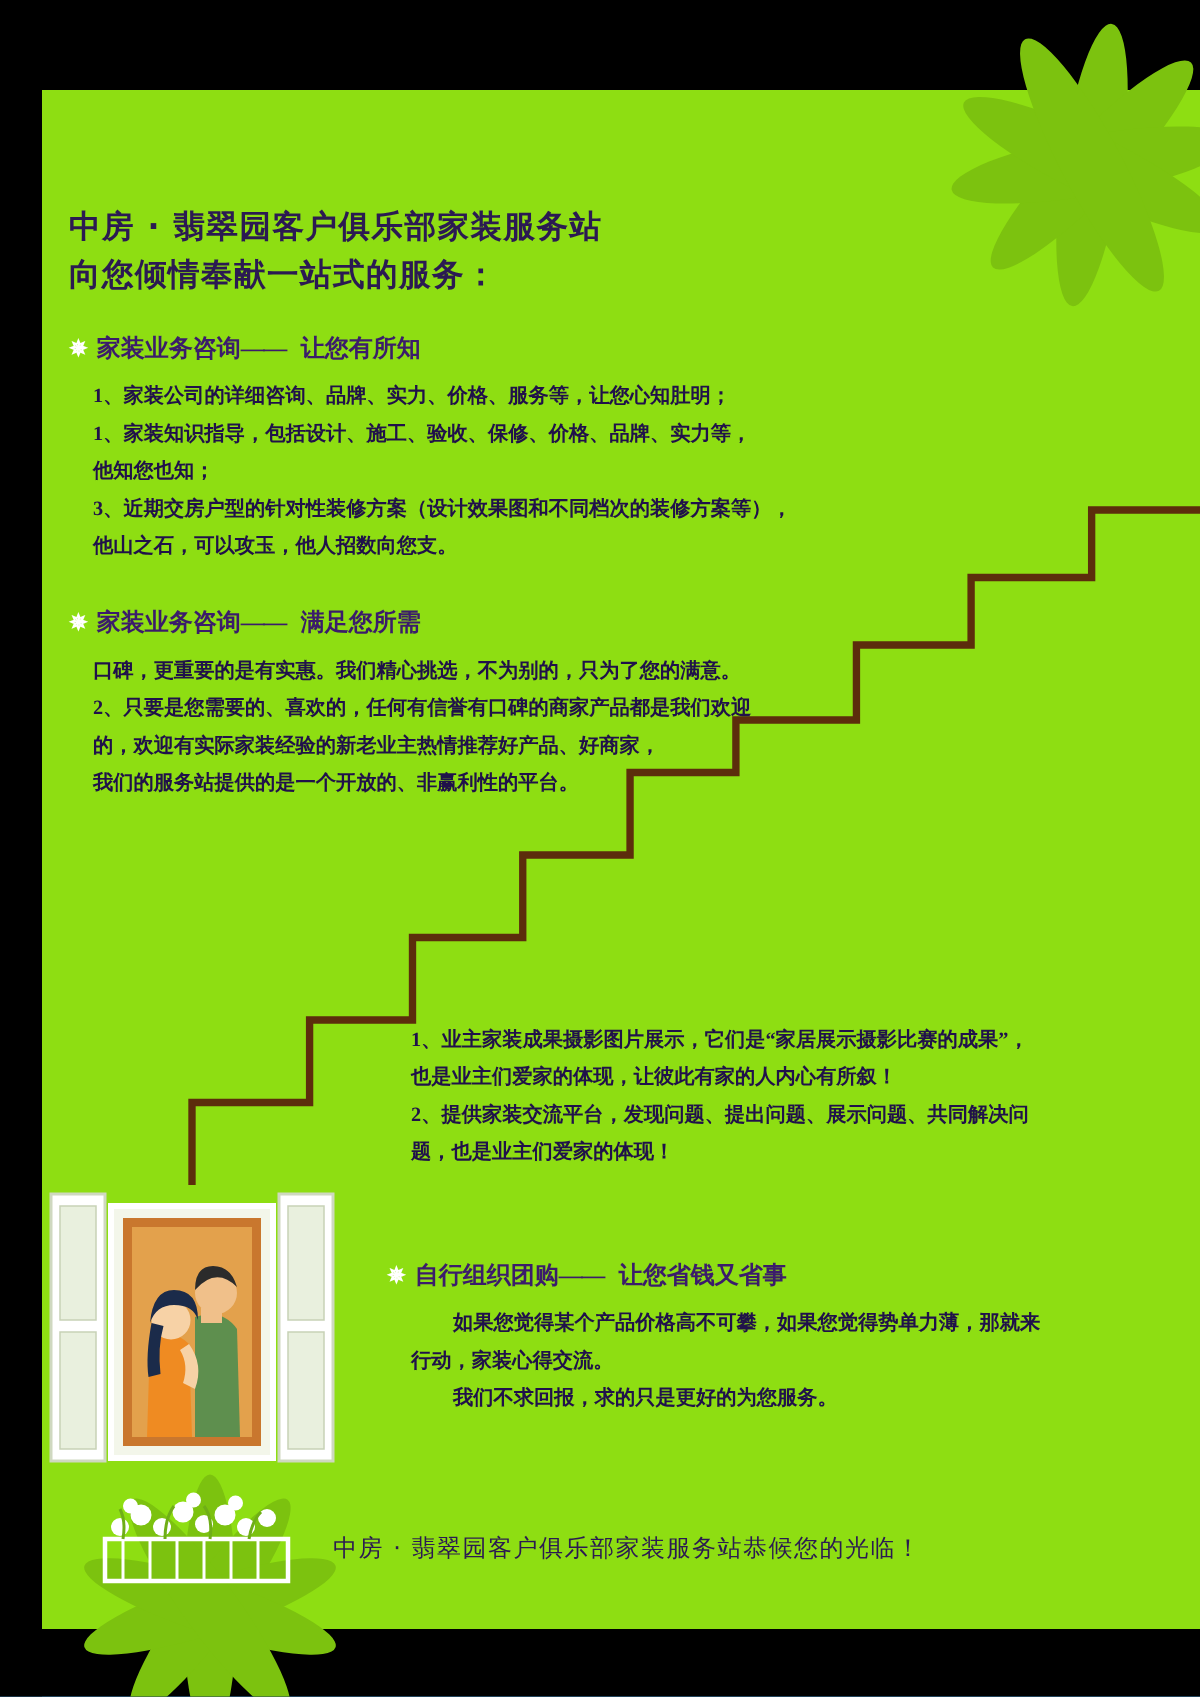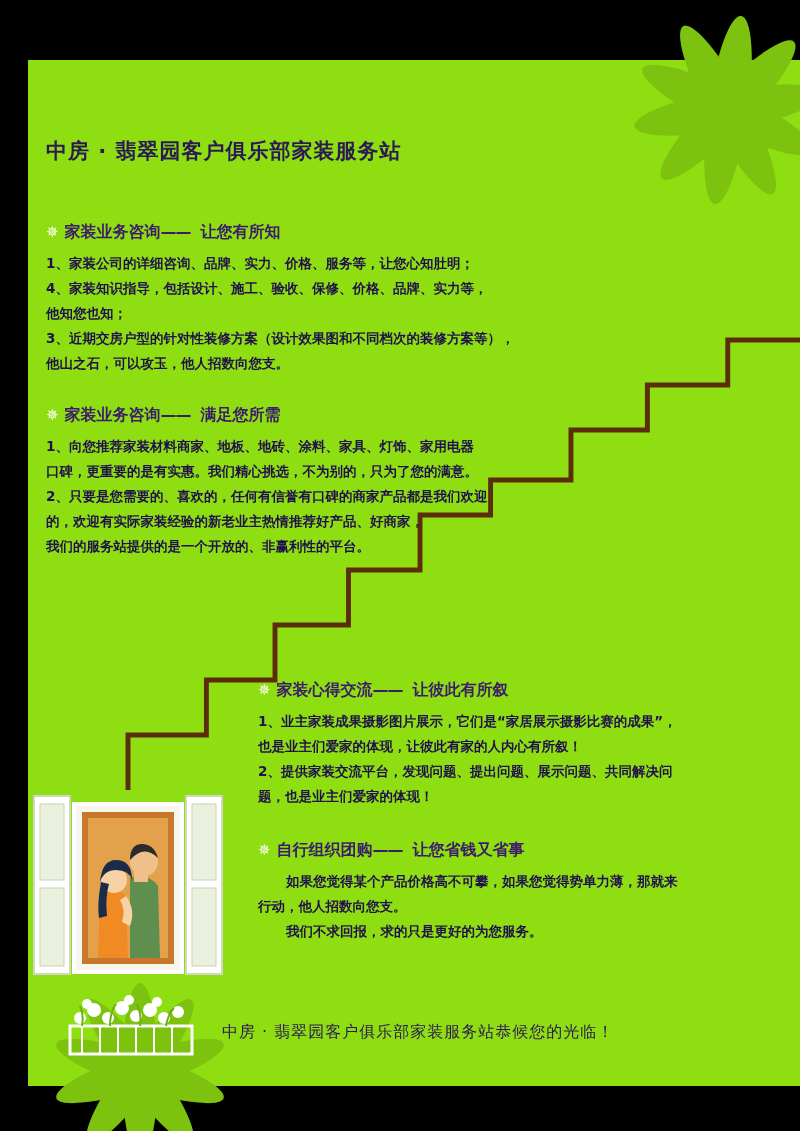--- a/index.html
+++ b/index.html
@@ -110,20 +110,21 @@
     font-weight: bold;
     color: #2b1a52;
     letter-spacing: 1px;
     line-height: 32px;
     white-space: nowrap;
   }
 
   .section {
     position: absolute;
     color: #1f1145;
+    font-family: Liberation Serif, serif;
   }
   .sec-head {
     font-size: 16px;
     font-weight: bold;
     color: #3b1c6b;
     margin-bottom: 8px;
     white-space: nowrap;
   }
   .sec-head .star {
     color: #ffffff;
@@ -137,21 +138,21 @@
   .sec-head .sub {
     margin-left: 10px;
     color: #3b1c6b;
   }
   .para {
     font-size: 13.5px;
     line-height: 25px;
     color: #20114a;
     font-weight: bold;
   }
-  .para div { white-space: nowrap; }
+  .para div { white-space: nowrap; margin-left: 16px; }
 
   .sec1 { left: 46px; top: 222px; width: 640px; }
   .sec2 { left: 46px; top: 405px; width: 640px; }
   .sec3 { left: 258px; top: 680px; width: 540px; }
   .sec4 { left: 258px; top: 840px; width: 540px; }
   .sec4 .para div { text-indent: 0; }
   .indent { padding-left: 28px; }
 
   .footer-line {
     position: absolute;
@@ -262,67 +263,64 @@
         <path d="M110 244 q2 -14 -4 -22"></path>
         <path d="M136 244 q2 -12 8 -18"></path>
       </g>
     </g>
   </svg>
 
   <div class="content">
 
     <div class="title-block">
       <div class="title-line">中房 · 翡翠园客户俱乐部家装服务站</div>
+      <div class="title-line">向您倾情奉献一站式的服务：</div>
     </div>
 
     <div class="section sec1">
       <div class="sec-head">
         <span class="star">✵</span><span>家装业务咨询</span><span class="dash">——</span><span class="sub">让您有所知</span>
       </div>
       <div class="para">
         <div>1、家装公司的详细咨询、品牌、实力、价格、服务等，让您心知肚明；</div>
-        <div>4、家装知识指导，包括设计、施工、验收、保修、价格、品牌、实力等，</div>
+        <div>1、家装知识指导，包括设计、施工、验收、保修、价格、品牌、实力等，</div>
         <div>他知您也知；</div>
         <div>3、近期交房户型的针对性装修方案（设计效果图和不同档次的装修方案等），</div>
         <div>他山之石，可以攻玉，他人招数向您支。</div>
       </div>
     </div>
 
     <div class="section sec2">
       <div class="sec-head">
         <span class="star">✵</span><span>家装业务咨询</span><span class="dash">——</span><span class="sub">满足您所需</span>
       </div>
       <div class="para">
-        <div>1、向您推荐家装材料商家、地板、地砖、涂料、家具、灯饰、家用电器</div>
         <div>口碑，更重要的是有实惠。我们精心挑选，不为别的，只为了您的满意。</div>
         <div>2、只要是您需要的、喜欢的，任何有信誉有口碑的商家产品都是我们欢迎</div>
         <div>的，欢迎有实际家装经验的新老业主热情推荐好产品、好商家，</div>
         <div>我们的服务站提供的是一个开放的、非赢利性的平台。</div>
       </div>
     </div>
 
     <div class="section sec3">
-      <div class="sec-head">
-        <span class="star">✵</span><span>家装心得交流</span><span class="dash">——</span><span class="sub">让彼此有所叙</span>
-      </div>
       <div class="para">
         <div>1、业主家装成果摄影图片展示，它们是“家居展示摄影比赛的成果”，</div>
         <div>也是业主们爱家的体现，让彼此有家的人内心有所叙！</div>
         <div>2、提供家装交流平台，发现问题、提出问题、展示问题、共同解决问</div>
         <div>题，也是业主们爱家的体现！</div>
       </div>
     </div>
 
     <div class="section sec4">
       <div class="sec-head">
         <span class="star">✵</span><span>自行组织团购</span><span class="dash">——</span><span class="sub">让您省钱又省事</span>
       </div>
       <div class="para">
         <div class="indent">如果您觉得某个产品价格高不可攀，如果您觉得势单力薄，那就来</div>
-        <div>行动，他人招数向您支。</div>
+        <div>行动，家装心得交流。</div>
         <div class="indent">我们不求回报，求的只是更好的为您服务。</div>
       </div>
     </div>
 
     <div class="footer-line">中房 · 翡翠园客户俱乐部家装服务站恭候您的光临！</div>
 
   </div>
 </div>
 
 </body></html>

